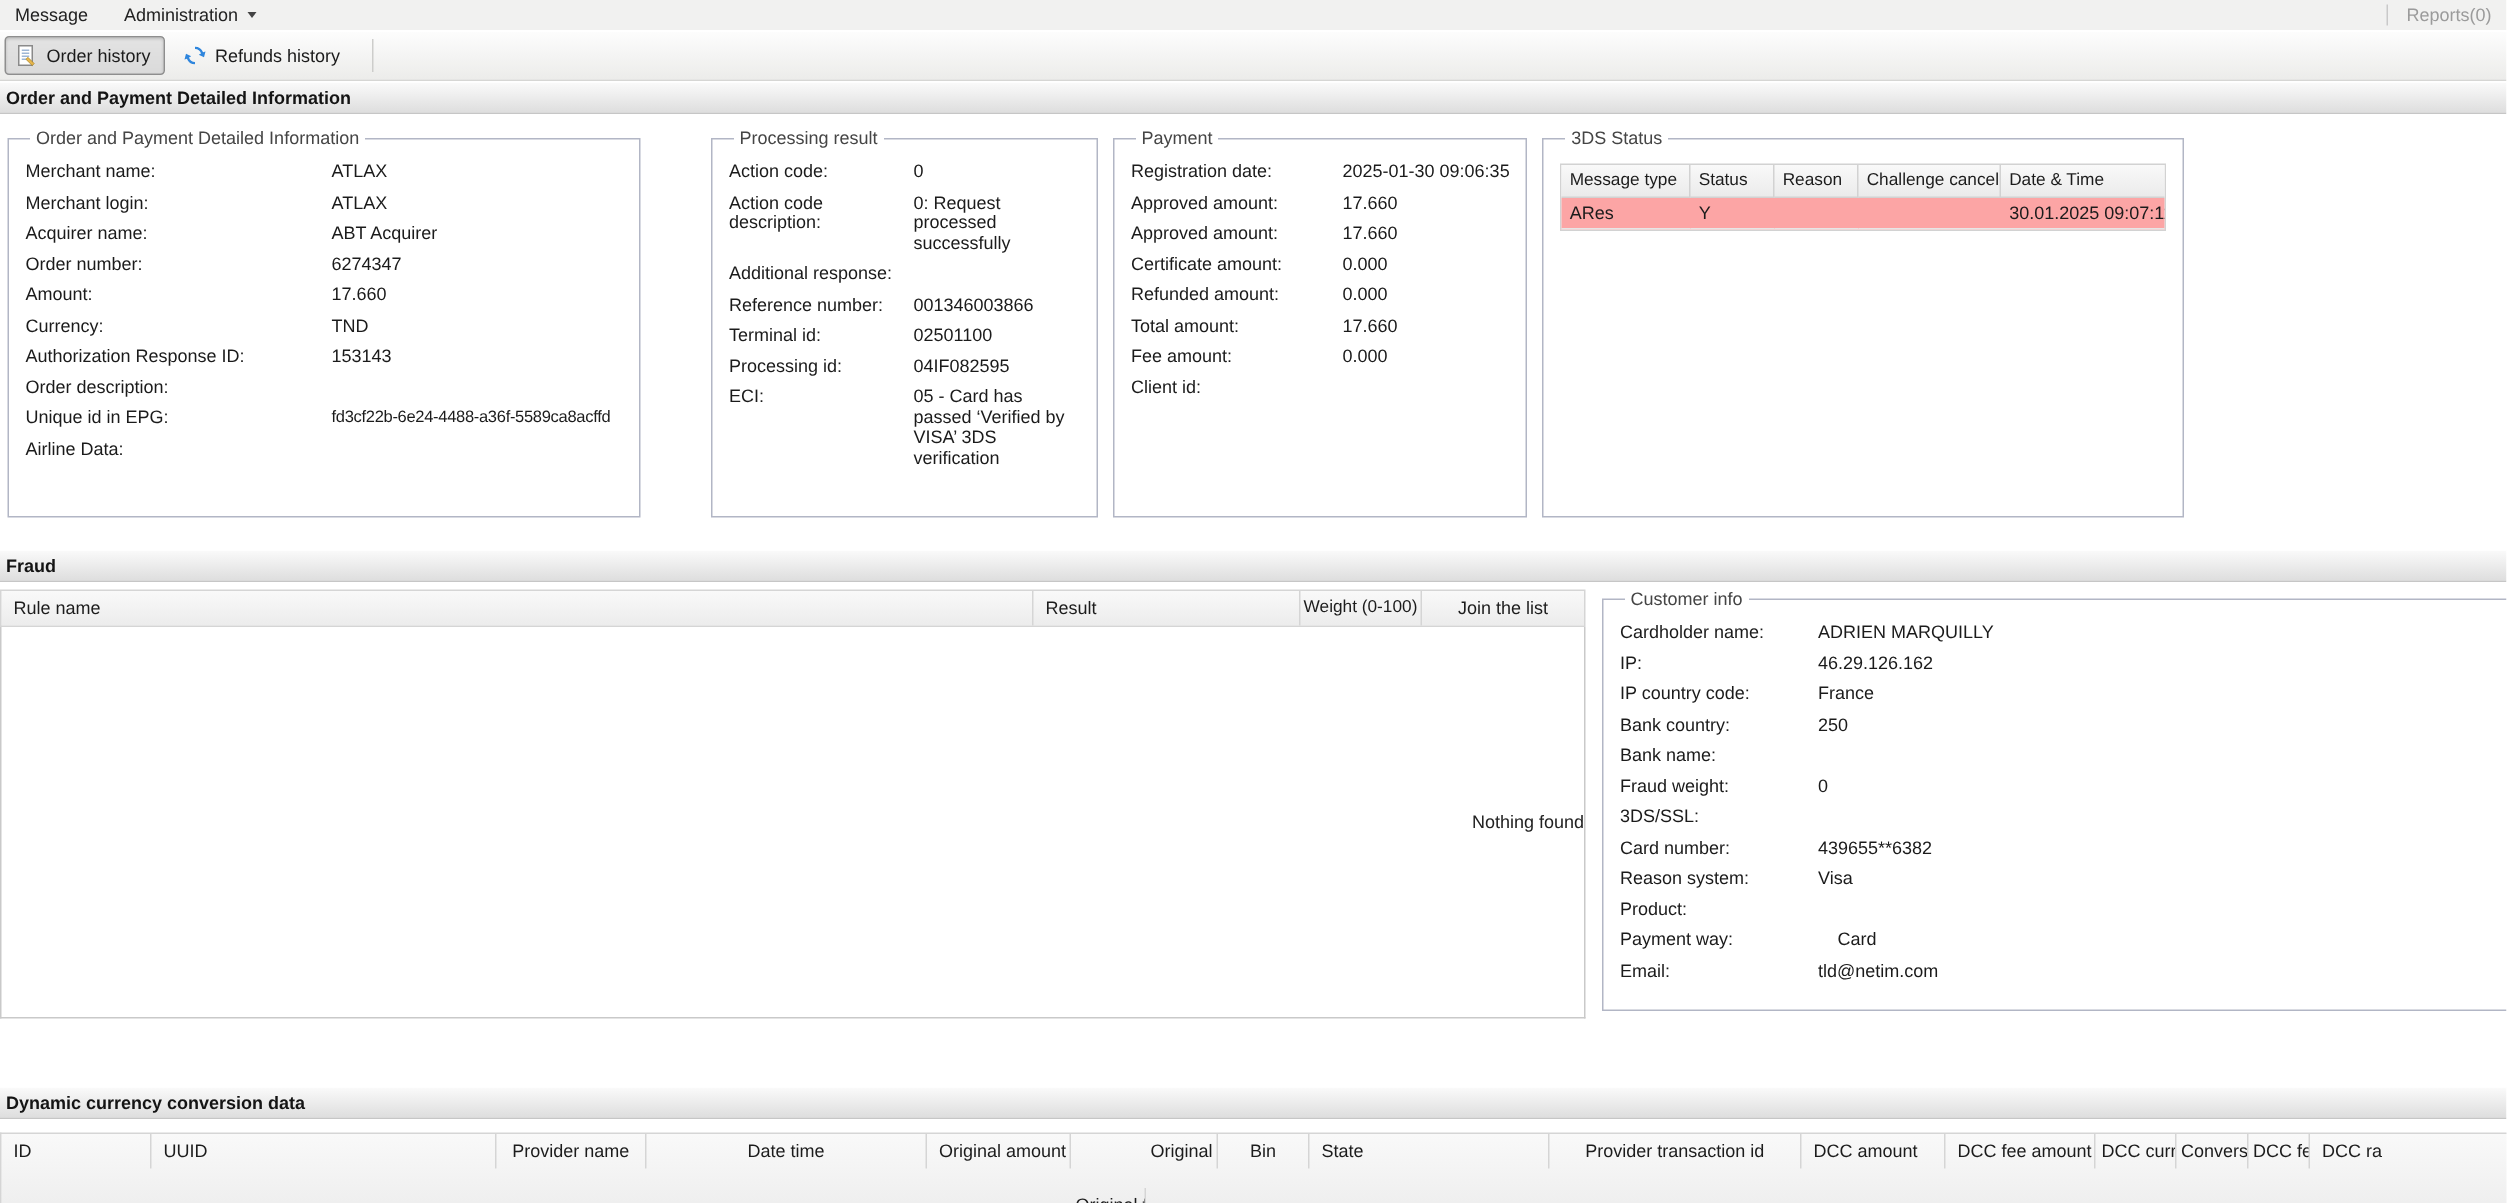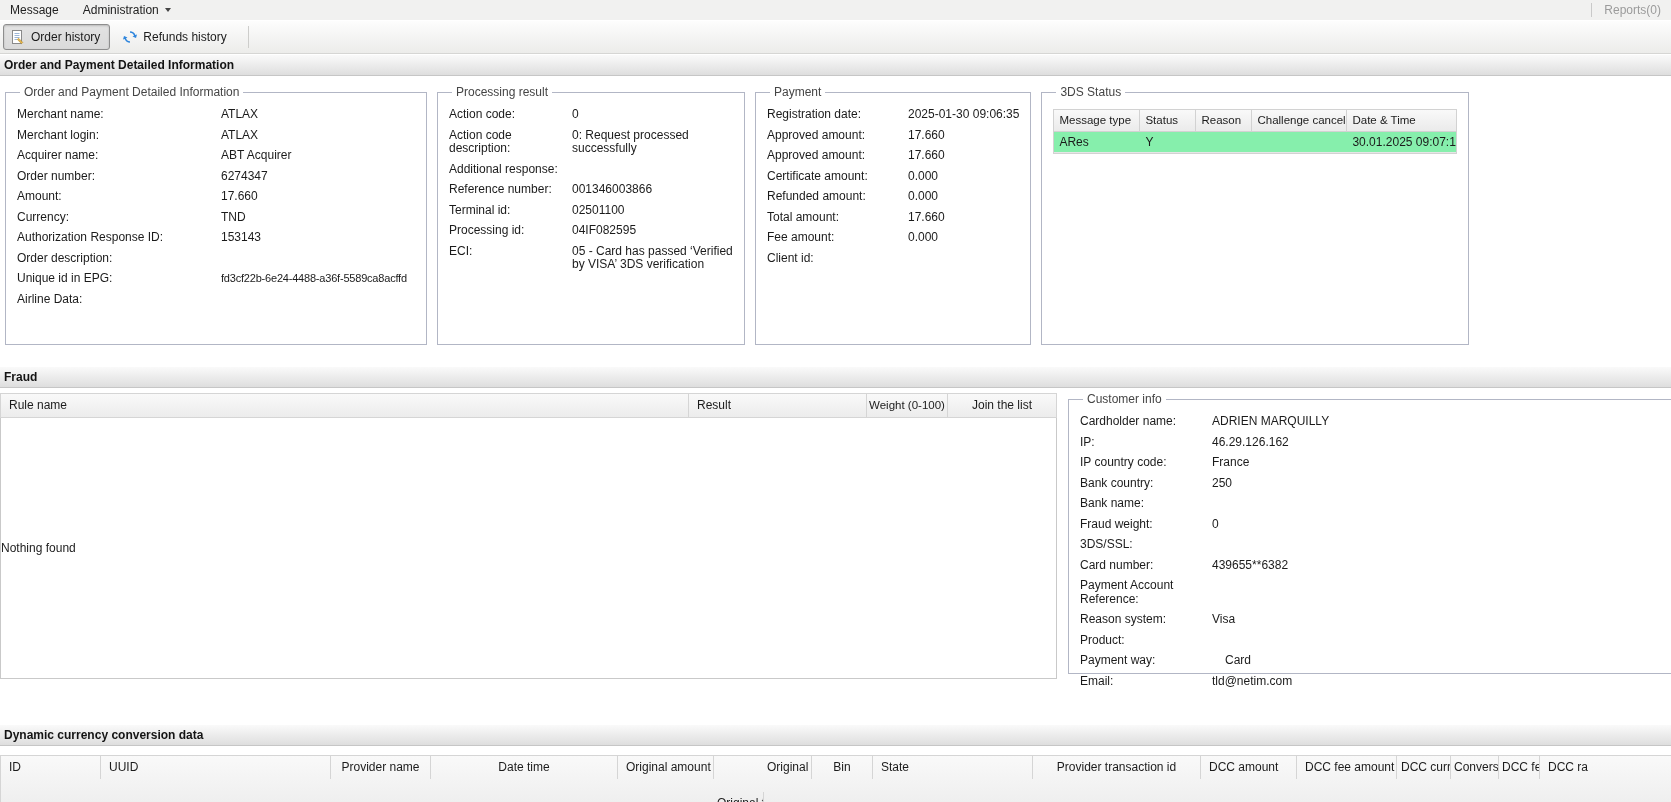--- a/index.html
+++ b/index.html
@@ -42,48 +42,48 @@
   
   .panels { display: flex; align-items: flex-start; gap: 10px; padding: 9px 0 0 5px; height: 290px; }
   fieldset { border: 1px solid #b2b6c5; padding: 2px 11px 6px 11px; height: 260px; background: #fff; }
   legend { padding: 0 4px; margin-left: 3px; color: #454545; font-size: 12px; }
   .frow { display: flex; margin-top: 7px; line-height: 13.5px; }
   .flabel { flex: none; }
   .fvalue { white-space: nowrap; }
   .fvalue.wrap { white-space: normal; }
   .fs-order { width: 422px; } .fs-order .flabel { width: 204px; }
   .fs-order .fvalue.tight { font-size: 11px; letter-spacing: -0.2px; }
-  .fs-proc { width: 308px; } .fs-proc .flabel { width: 123px; }
+  .fs-proc { width: 258px; margin-left: 37px; } .fs-proc .flabel { width: 123px; }
   .fs-pay { width: 267px; } .fs-pay .flabel { width: 141px; }
   .fs-3ds { width: 424px; }
   
   .grid { margin-top: 8px; border: 1px solid #d2d2d2; }
   .grid-head { display: flex; background: linear-gradient(#f9f9f9, #eaeaea); }
   .grid-head .gcell { border-right: 1px solid #d2d2d2; border-bottom: 1px solid #d2d2d2;
     height: 22px; line-height: 21px; padding: 0 5px; font-size: 11.5px;
     white-space: nowrap; overflow: hidden; color: #1c1c1c; }
   .grid-head .gcell:last-child { border-right: none; }
-  .grid-row { display: flex; background: #86efac; align-items: flex-end; }
+  .grid-row { display: flex; background: #fca5a5; align-items: flex-end; }
   .grid-row .gcell { height: 21px; line-height: 20px; padding: 0 5px;
     border-bottom: 1px solid #e6e6e6; white-space: nowrap; overflow: hidden; }
   .c-msg { width: 86px; } .c-status { width: 56px; } .c-reason { width: 56px; }
   .c-chal { width: 95px; } .c-dt { width: 109px; }
   .gcell.right { text-align: right; }
   
   .fraud-region { position: relative; height: 336px; width: 1671px; overflow: hidden; }
   .fraud-table { position: absolute; left: 0; top: 5px; width: 1057px; }
   .hrow { display: flex; border: 1px solid #d5d5d5; background: linear-gradient(#f9f9f9, #ececec); }
   .hcell { height: 23px; line-height: 22px; padding: 0 8px; border-right: 1px solid #d5d5d5;
     white-space: nowrap; overflow: hidden; color: #1c1c1c; }
   .hcell:last-child { border-right: none; }
   .hcell.center { text-align: center; padding: 0 2px; }
   .fc-rule { width: 688px; } .fc-result { width: 178px; }
   .fc-weight { width: 81px; font-size: 11.5px; } .fc-join { flex: 1; }
   .fraud-body { height: 261px; border: 1px solid #c9c9c9; border-top: none; background: #fff;
-    display: flex; align-items: center; justify-content: flex-start; color: #222; }
+    display: flex; align-items: center; justify-content: flex-end; color: #222; }
   .fs-cust { position: absolute; left: 1068px; top: 4px; width: 612px; height: 282px; }
   .fs-cust .flabel { width: 132px; }
   
   .dcc-head { display: flex; width: 1680px; margin-top: 9px; border-top: 1px solid #d5d5d5;
     border-bottom: 1px solid #d5d5d5; border-left: 1px solid #d5d5d5;
     background: linear-gradient(#f9f9f9, #ececec); }
   .dcc-head .hcell { height: 23px; line-height: 22px; }
   .dc-id { width: 100px; } .dc-uuid { width: 230px; } .dc-provider { width: 100px; text-align: center; }
   .dc-datetime { width: 187px; text-align: center; } .dc-origamt { width: 96px; text-align: center; }
   .dc-origf { width: 50px; padding: 0 3px; margin-top: 36px; } .dc-origc { width: 48px; padding: 0 3px; }
@@ -319,24 +319,20 @@
         <div class="flabel">Fraud weight:</div>
         <div class="fvalue">0</div>
       </div>
     <div class="frow">
         <div class="flabel">3DS/SSL:</div>
         <div class="fvalue"></div>
       </div>
     <div class="frow">
         <div class="flabel">Card number:</div>
         <div class="fvalue">439655**6382</div>
-      </div>
-    <div class="frow">
-        <div class="flabel">Payment Account Reference:</div>
-        <div class="fvalue"></div>
       </div>
     <div class="frow">
         <div class="flabel">Reason system:</div>
         <div class="fvalue">Visa</div>
       </div>
     <div class="frow">
         <div class="flabel">Product:</div>
         <div class="fvalue"></div>
       </div>
     <div class="frow">

